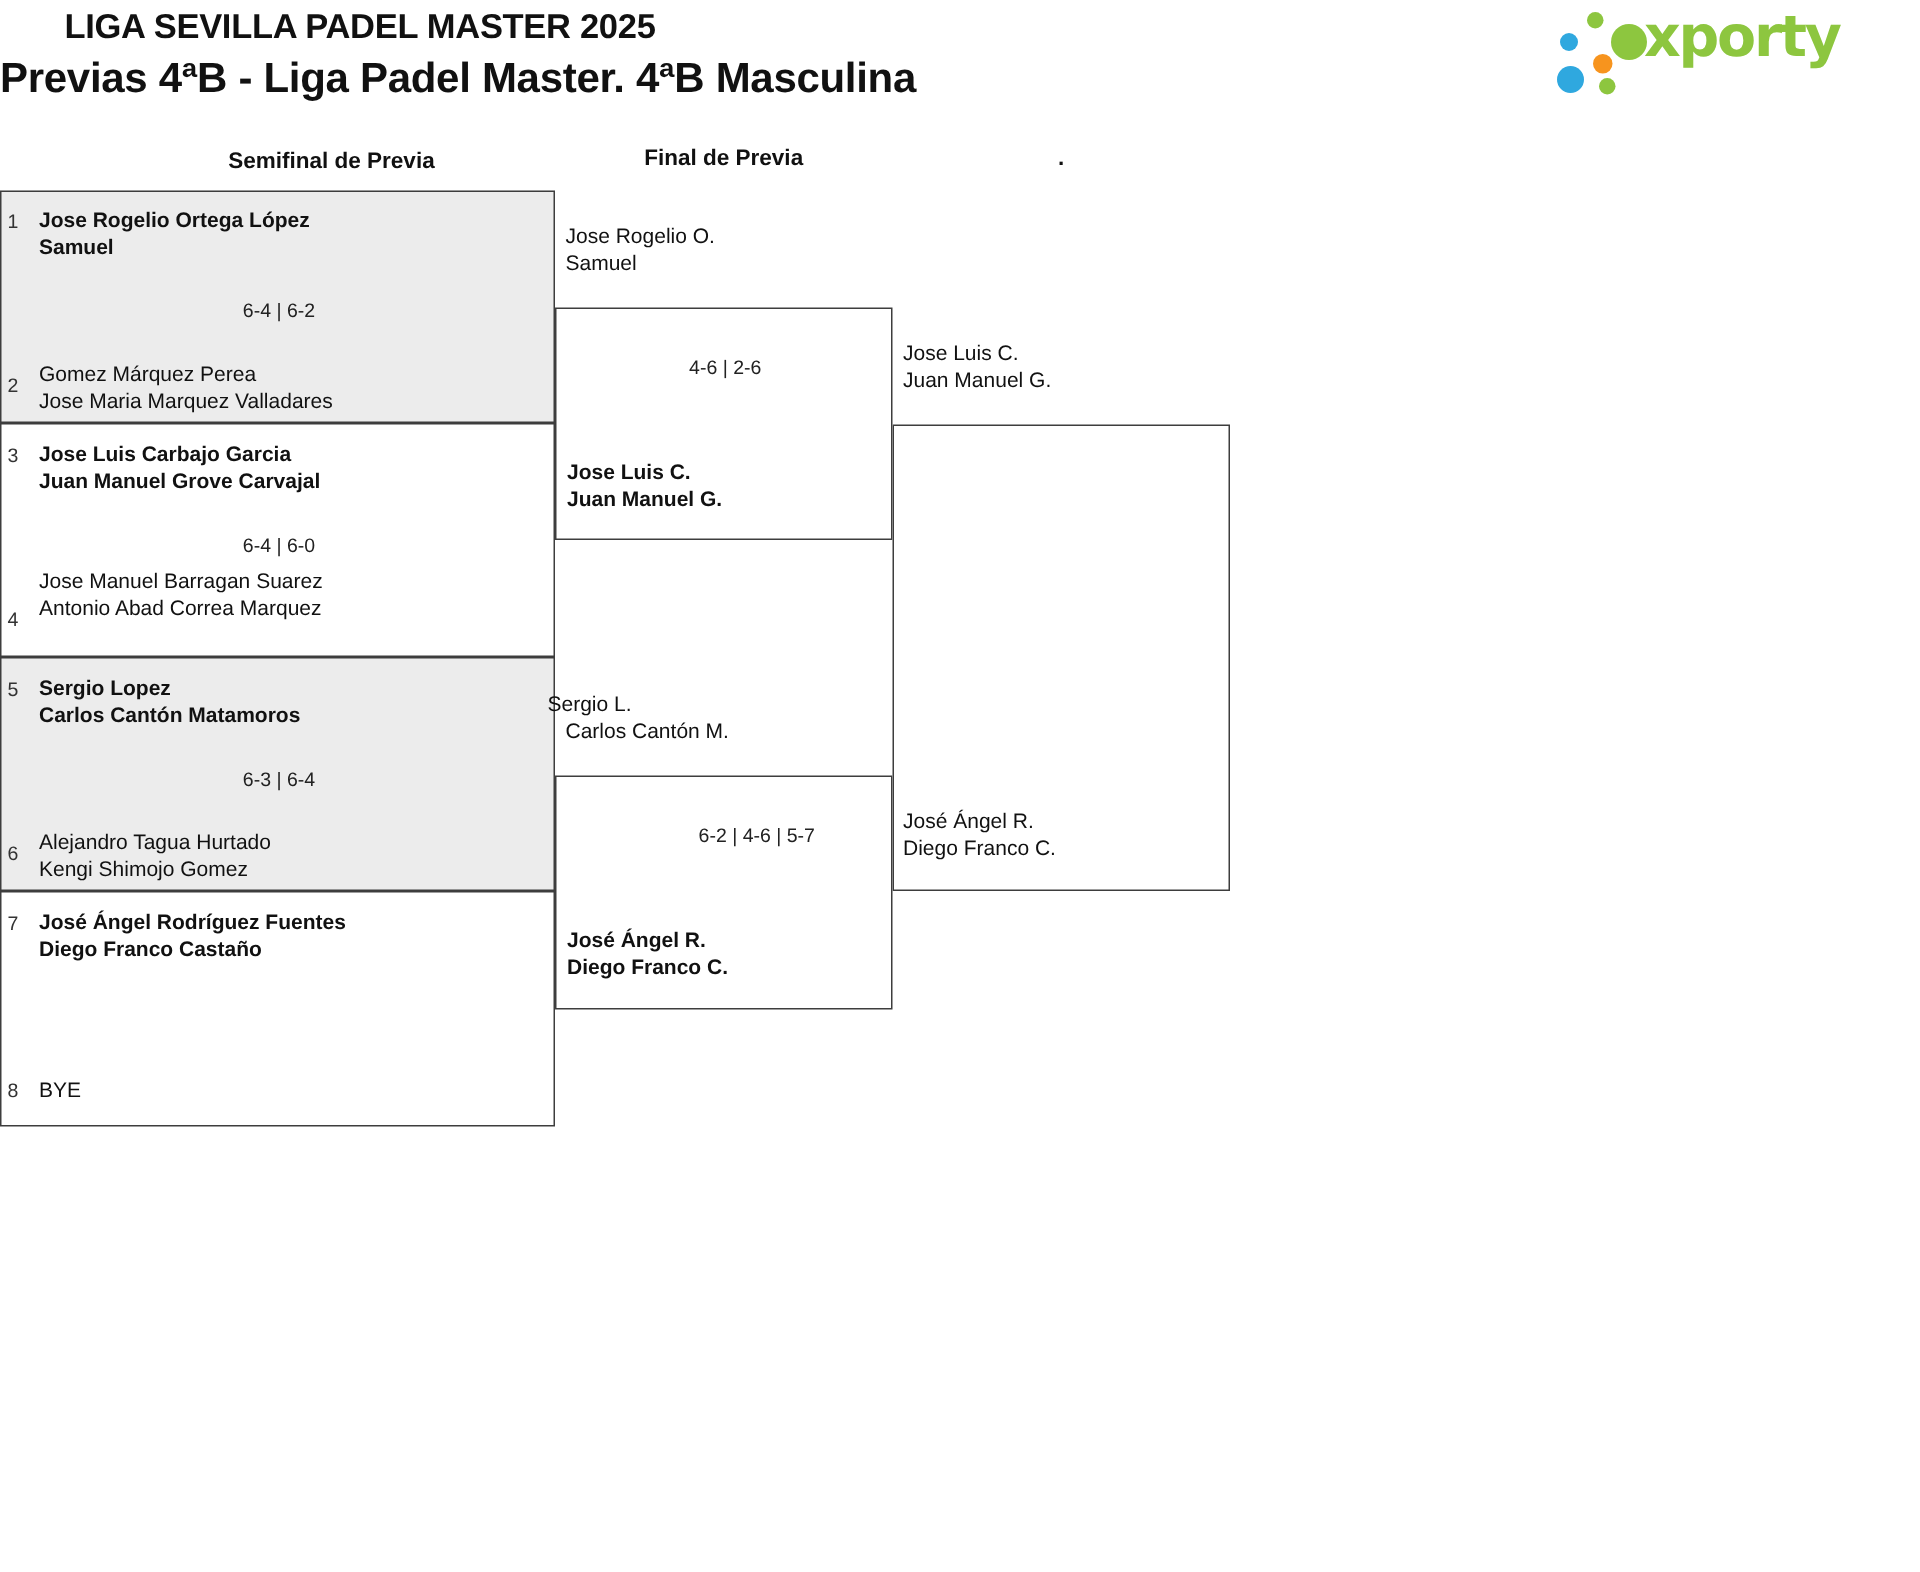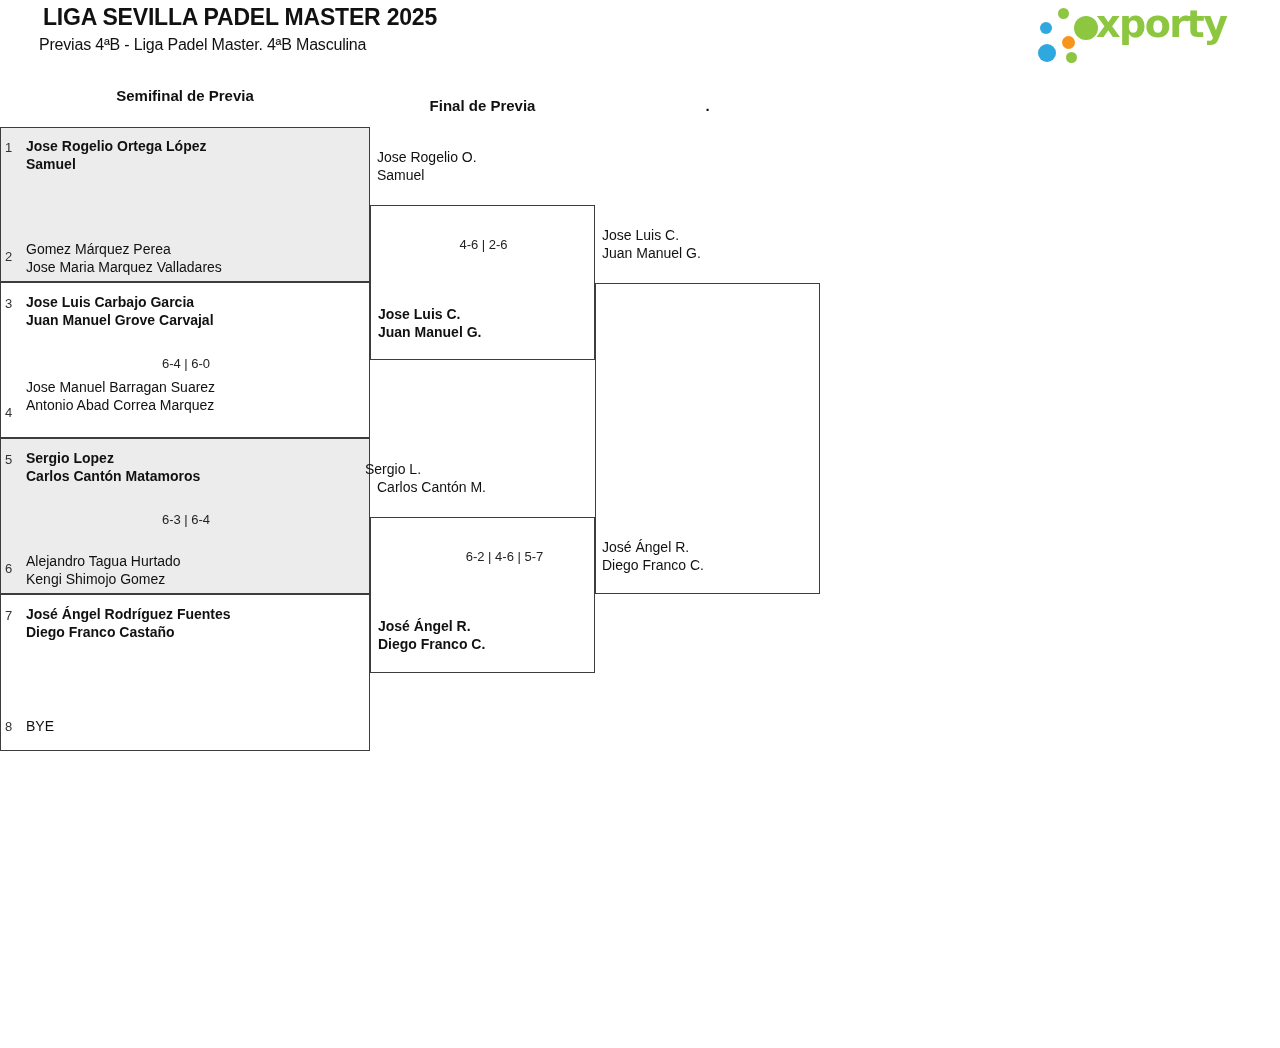--- a/index.html
+++ b/index.html
@@ -29,26 +29,25 @@
     font-size: 23px;
     font-weight: bold;
     letter-spacing: -0.2px;
     color: #111;
     white-space: nowrap;
     margin-left: 43px;
   }
   .title-line2 {
     position: absolute;
     left: 0; top: 36px;
-    font-size: 16px;
-    font-weight: normal;
+    font-size: 28px;
+    font-weight: bold;
     letter-spacing: -0.2px;
     color: #111;
     white-space: nowrap;
-    padding-left: 39px;
   }
 
   
   .logo {
     position: absolute;
     right: 6px;
     top: 2px;
     width: 240px;
     height: 62px;
   }
@@ -79,21 +78,21 @@
 
   
   .round-head {
     position: absolute;
     font-size: 15px;
     font-weight: bold;
     color: #111;
     text-align: center;
     white-space: nowrap;
   }
-  #rh0 { left: 0px;   top: 87px; width: 370px; }
+  #rh0 { left: 0px;   top: 99px; width: 370px; padding-left: 36px; }
   #rh1 { left: 370px; top: 97px; width: 225px; }
   #rh2 { left: 595px; top: 97px; width: 225px; }
 
   
   .bracket { position: absolute; left: 0; top: 0; width: 1280px; height: 1048px; }
 
   .box {
     position: absolute;
     box-sizing: border-box;
     border: 1px solid #3d3d3d;
@@ -156,20 +155,21 @@
 <div class="round-head" id="rh0">Semifinal de Previa</div>
 <div class="round-head" id="rh1">Final de Previa</div>
 <div class="round-head" id="rh2">.</div>
 
 <div class="bracket">
 
   <div class="box shaded" style="left:0px; top:127px; width:370px; height:155px;">
     <span class="seed" style="top:12px;">1</span>
     <span class="team win" style="top:9px;">Jose Rogelio Ortega López</span>
     <span class="team win" style="top:27px;">Samuel</span>
+    <span class="score" style="left:0; top:71px; width:370px;">6-4 | 6-2</span>
     <span class="seed" style="top:121px;">2</span>
     <span class="team" style="top:112px;">Gomez Márquez Perea</span>
     <span class="team" style="top:130px;">Jose Maria Marquez Valladares</span>
   </div>
 
   <div class="box plain" style="left:0px; top:282px; width:370px; height:156px;">
     <span class="seed" style="top:13px;">3</span>
     <span class="team win" style="top:10px;">Jose Luis Carbajo Garcia</span>
     <span class="team win" style="top:28px;">Juan Manuel Grove Carvajal</span>
     <span class="score" style="left:0; top:73px; width:370px;">6-4 | 6-0</span>

